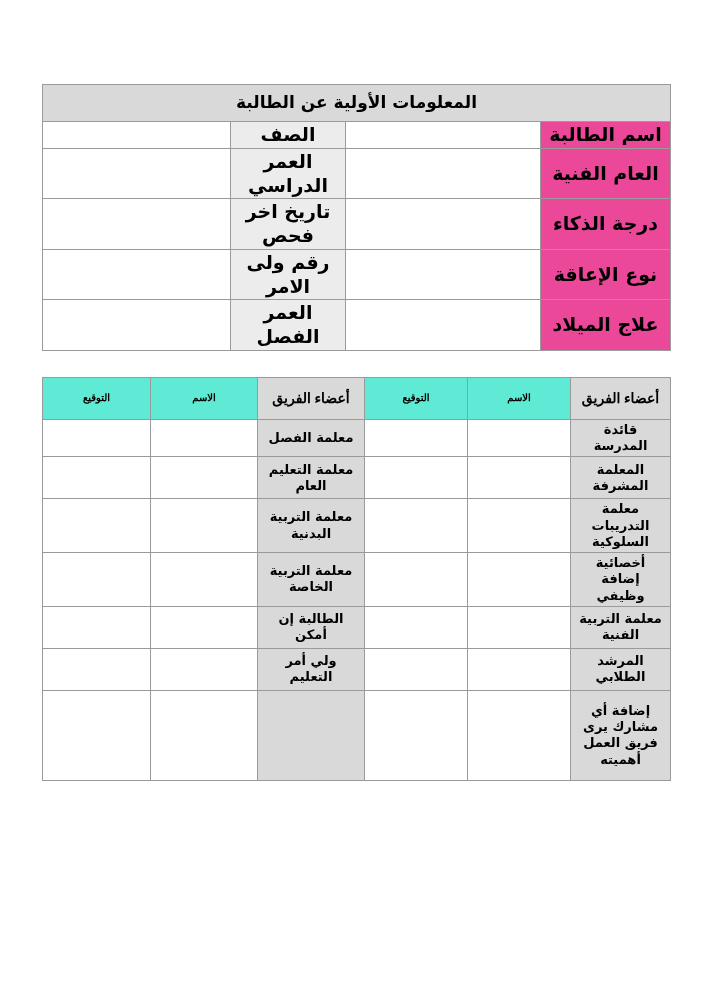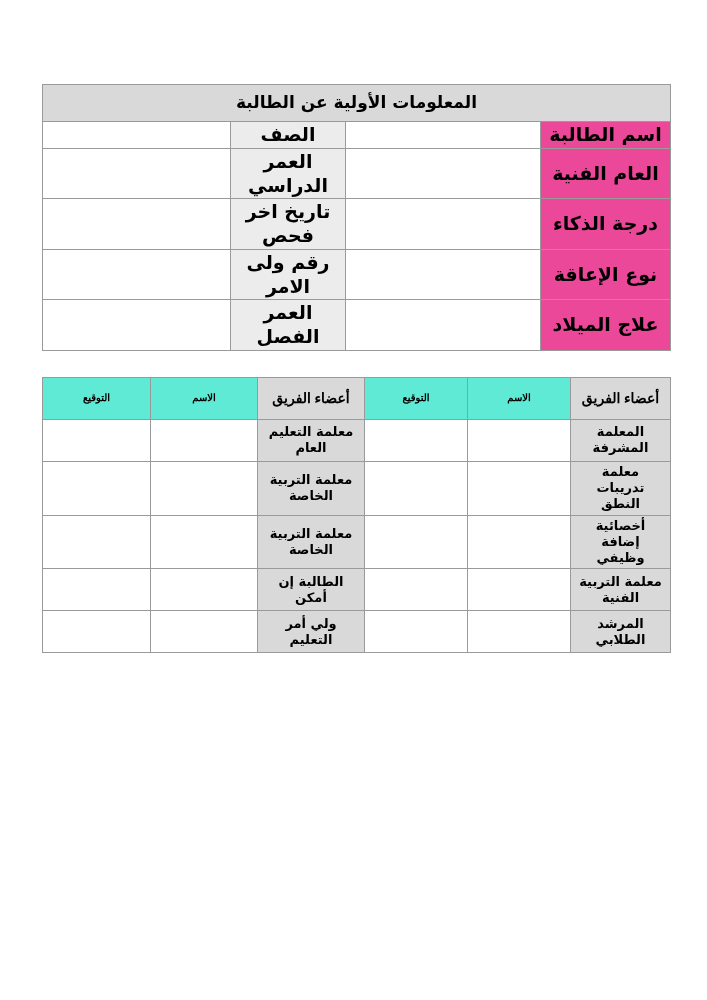--- a/index.html
+++ b/index.html
@@ -121,33 +121,41 @@
     </colgroup>
     <tbody>
       <tr class="hhead">
         <td class="member-h">أعضاء الفريق</td>
         <td class="plain-h">الاسم</td>
         <td class="plain-h">التوقيع</td>
         <td class="member-h">أعضاء الفريق</td>
         <td class="plain-h">الاسم</td>
         <td class="plain-h">التوقيع</td>
       </tr>
+      <tr class="h35">
+        <td class="member">قائدة المدرسة</td>
+        <td class="input"></td>
+        <td class="input"></td>
+        <td class="member">معلمة الفصل</td>
+        <td class="input"></td>
+        <td class="input"></td>
+      </tr>
       <tr class="h42">
         <td class="member">المعلمة المشرفة</td>
         <td class="input"></td>
         <td class="input"></td>
         <td class="member">معلمة التعليم العام</td>
         <td class="input"></td>
         <td class="input"></td>
       </tr>
-      <tr class="h45">
-        <td class="member">معلمة تدريبات النطق</td>
+      <tr class="h42">
+        <td class="member">معلمة التدريبات السلوكية</td>
         <td class="input"></td>
         <td class="input"></td>
-        <td class="member">معلمة التربية الخاصة</td>
+        <td class="member">معلمة التربية البدنية</td>
         <td class="input"></td>
         <td class="input"></td>
       </tr>
       <tr class="h42">
         <td class="member">أخصائية إضافة وظيفي</td>
         <td class="input"></td>
         <td class="input"></td>
         <td class="member">معلمة التربية الخاصة</td>
         <td class="input"></td>
         <td class="input"></td>
@@ -161,16 +169,24 @@
         <td class="input"></td>
       </tr>
       <tr class="h42">
         <td class="member">المرشد الطلابي</td>
         <td class="input"></td>
         <td class="input"></td>
         <td class="member">ولي  أمر التعليم</td>
         <td class="input"></td>
         <td class="input"></td>
       </tr>
+      <tr class="h90">
+        <td class="member">إضافة أي مشارك يرى فريق العمل أهميته</td>
+        <td class="input"></td>
+        <td class="input"></td>
+        <td class="member"></td>
+        <td class="input"></td>
+        <td class="input"></td>
+      </tr>
     </tbody>
   </table>
 
 </div>
 
 </body></html>

